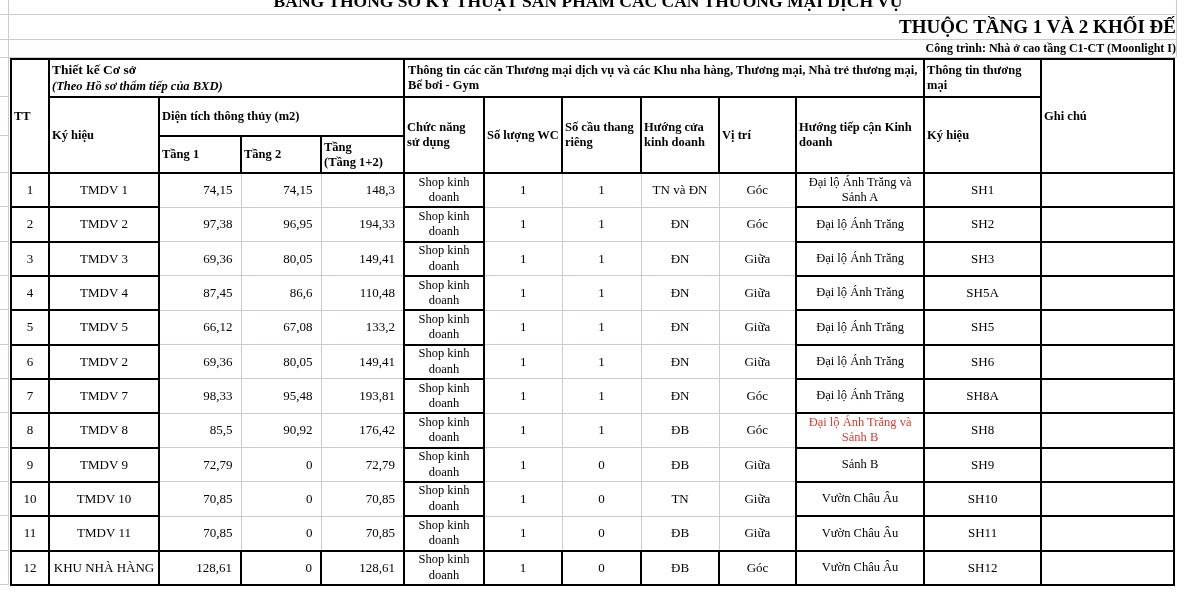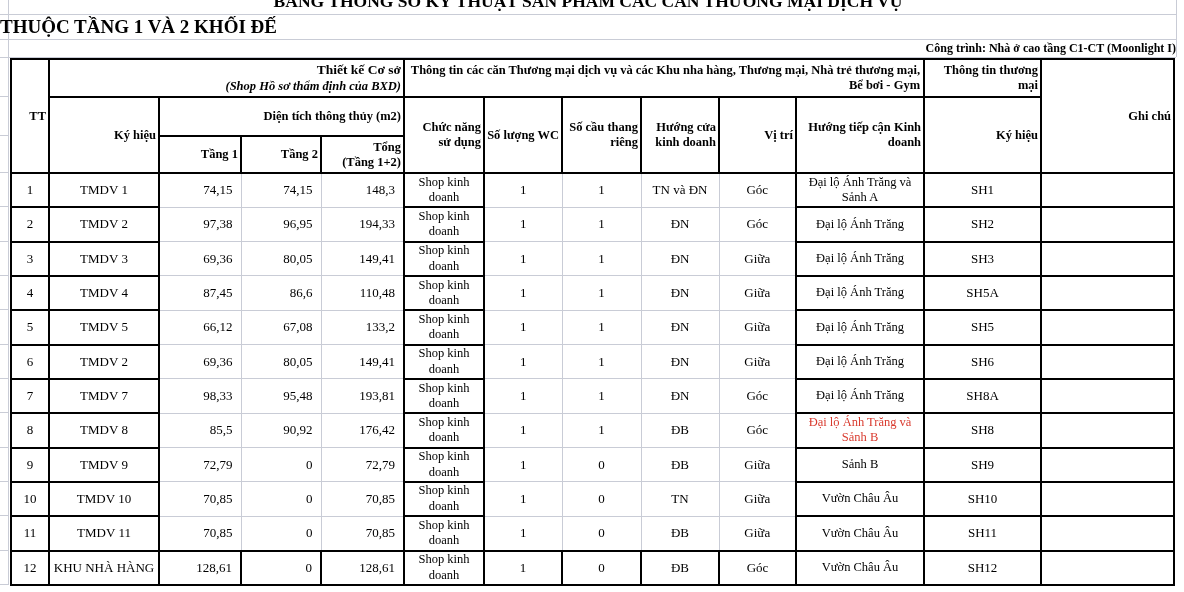--- a/index.html
+++ b/index.html
@@ -14,35 +14,35 @@
     font-family:"Liberation Serif","DejaVu Serif",serif;
   }
   
   .vline-left{position:absolute;left:8px;top:0;width:1px;height:584px;background:var(--grid);}
   .vline-right{position:absolute;left:1176px;top:0;width:1px;height:57px;background:var(--grid);}
   .margin-strip{position:absolute;left:0;top:0;width:9px;height:592px;}
   .mline{position:absolute;left:0;width:9px;height:1px;background:var(--grid);}
   
   .title1-clip{position:absolute;left:0;top:0;width:1176px;height:14px;overflow:hidden;border-bottom:1px solid var(--grid);}
   .title1-text{position:absolute;left:0;top:-9px;width:100%;text-align:center;font-weight:bold;font-size:17.5px;line-height:20px;white-space:nowrap;}
-  .title2{position:absolute;left:0;top:15px;width:1176px;height:24px;line-height:24px;text-align:left;font-weight:bold;font-size:19px;border-bottom:1px solid var(--grid);}
+  .title2{position:absolute;left:0;top:15px;width:1176px;height:24px;line-height:24px;text-align:right;font-weight:bold;font-size:19px;border-bottom:1px solid var(--grid);}
   .title3{position:absolute;left:0;top:40px;width:1176px;height:17px;line-height:17px;text-align:right;font-weight:bold;font-size:12px;border-bottom:1px solid var(--grid);}
   
   table.spec{
     position:absolute;left:10px;top:58px;width:1163px;
     border-collapse:collapse;table-layout:fixed;
   }
   thead tr.h1{height:38px;}
   thead tr.h2{height:39px;}
   thead tr.h3{height:37px;}
   tbody tr{height:34.33px;}
   td{vertical-align:middle;overflow:hidden;}
   thead td{
     border:2px solid var(--ink);
-    text-align:right;font-weight:bold;font-size:12.5px;line-height:1.2;padding:0 2px;
+    text-align:left;font-weight:bold;font-size:12.5px;line-height:1.2;padding:0 2px;
   }
   thead td.group-info{padding:0 3px;}
   thead td.design-main{font-size:13.5px;}
   .it{font-style:italic;font-weight:bold;font-size:12.5px;}
   tbody td{font-size:13px;}
   .boxed{border:2px solid var(--ink);}
   .thin{border:1px solid var(--grid);}
   tbody tr.last td{border:2px solid var(--ink);}
   .c{text-align:center;}
   .num{text-align:right;padding-right:8px;}
@@ -96,42 +96,42 @@
       <col style="width:77px">
       <col style="width:128px">
       <col style="width:117px">
     <col style="width:133px">
   </colgroup>
   <thead>
     <tr class="h1">
       <td rowspan="3">TT</td>
       <td colspan="4" class="design-main">
         <div>Thiết kế Cơ sở</div>
-        <div class="it">(Shop Hồ sơ thẩm định của BXD)</div>
+        <div class="it">(Theo Hồ sơ thẩm tiếp của BXD)</div>
       </td>
       <td colspan="6" class="group-info">Thông tin các căn Thương mại dịch vụ và các Khu nha hàng, Thương mại, Nhà trẻ thương mại, Bể bơi - Gym</td>
       <td>Thông tin thương mại</td>
       <td rowspan="3">Ghi chú</td>
     </tr>
     <tr class="h2">
       <td rowspan="2">Ký hiệu</td>
       <td colspan="3">Diện tích thông thủy (m2)</td>
       <td rowspan="2">Chức năng sử dụng</td>
       <td rowspan="2">Số lượng WC</td>
       <td rowspan="2">Số cầu thang riêng</td>
       <td rowspan="2">Hướng cửa kinh doanh</td>
       <td rowspan="2">Vị trí</td>
       <td rowspan="2">Hướng tiếp cận Kinh doanh</td>
       <td rowspan="2">Ký hiệu</td>
     </tr>
     <tr class="h3">
       <td>Tầng 1</td>
       <td>Tầng 2</td>
       <td>
-        <div>Tổng</div>
+        <div>Tầng</div>
         <div>(Tầng 1+2)</div>
       </td>
     </tr>
   </thead>
   <tbody>
       <tr>
     <td class="boxed c">1</td>
     <td class="boxed c">TMDV 1</td>
     <td class="thin num">74,15</td>
     <td class="thin num">74,15</td>

